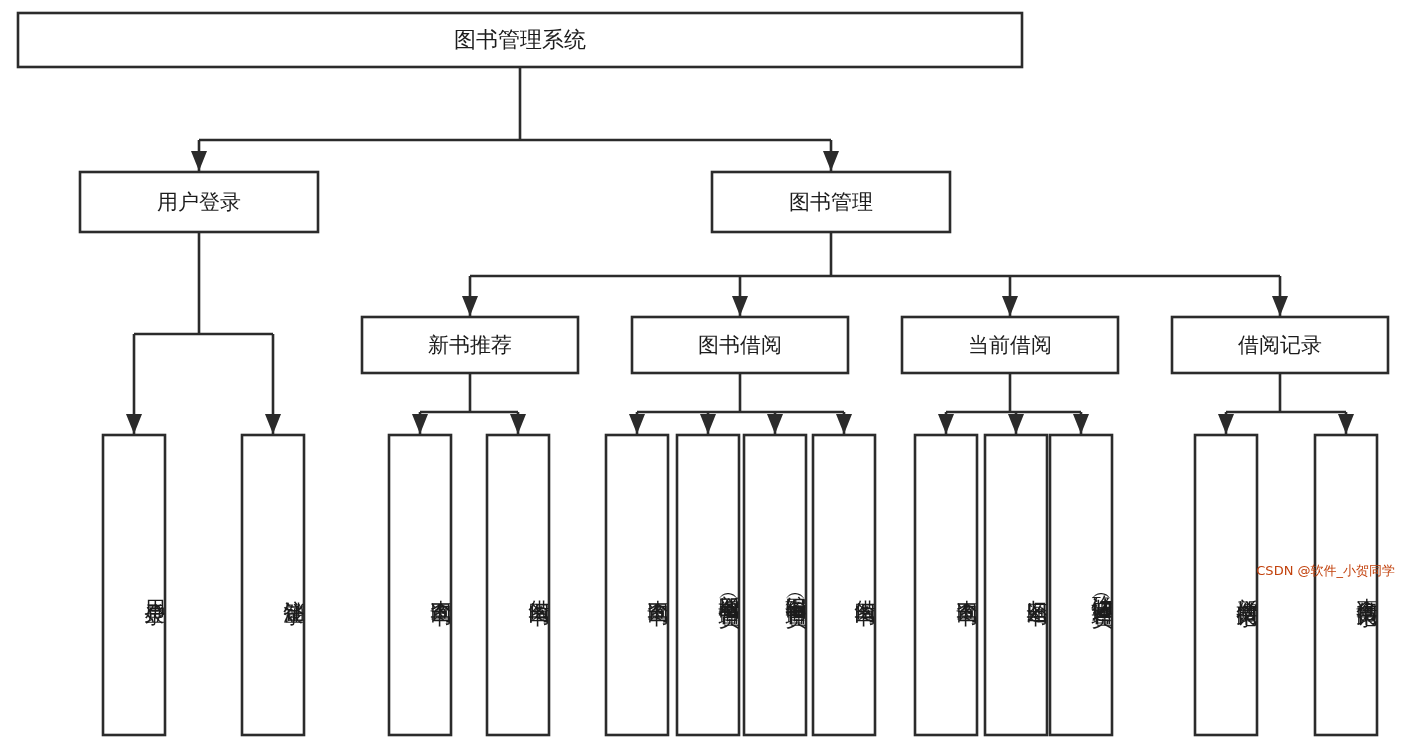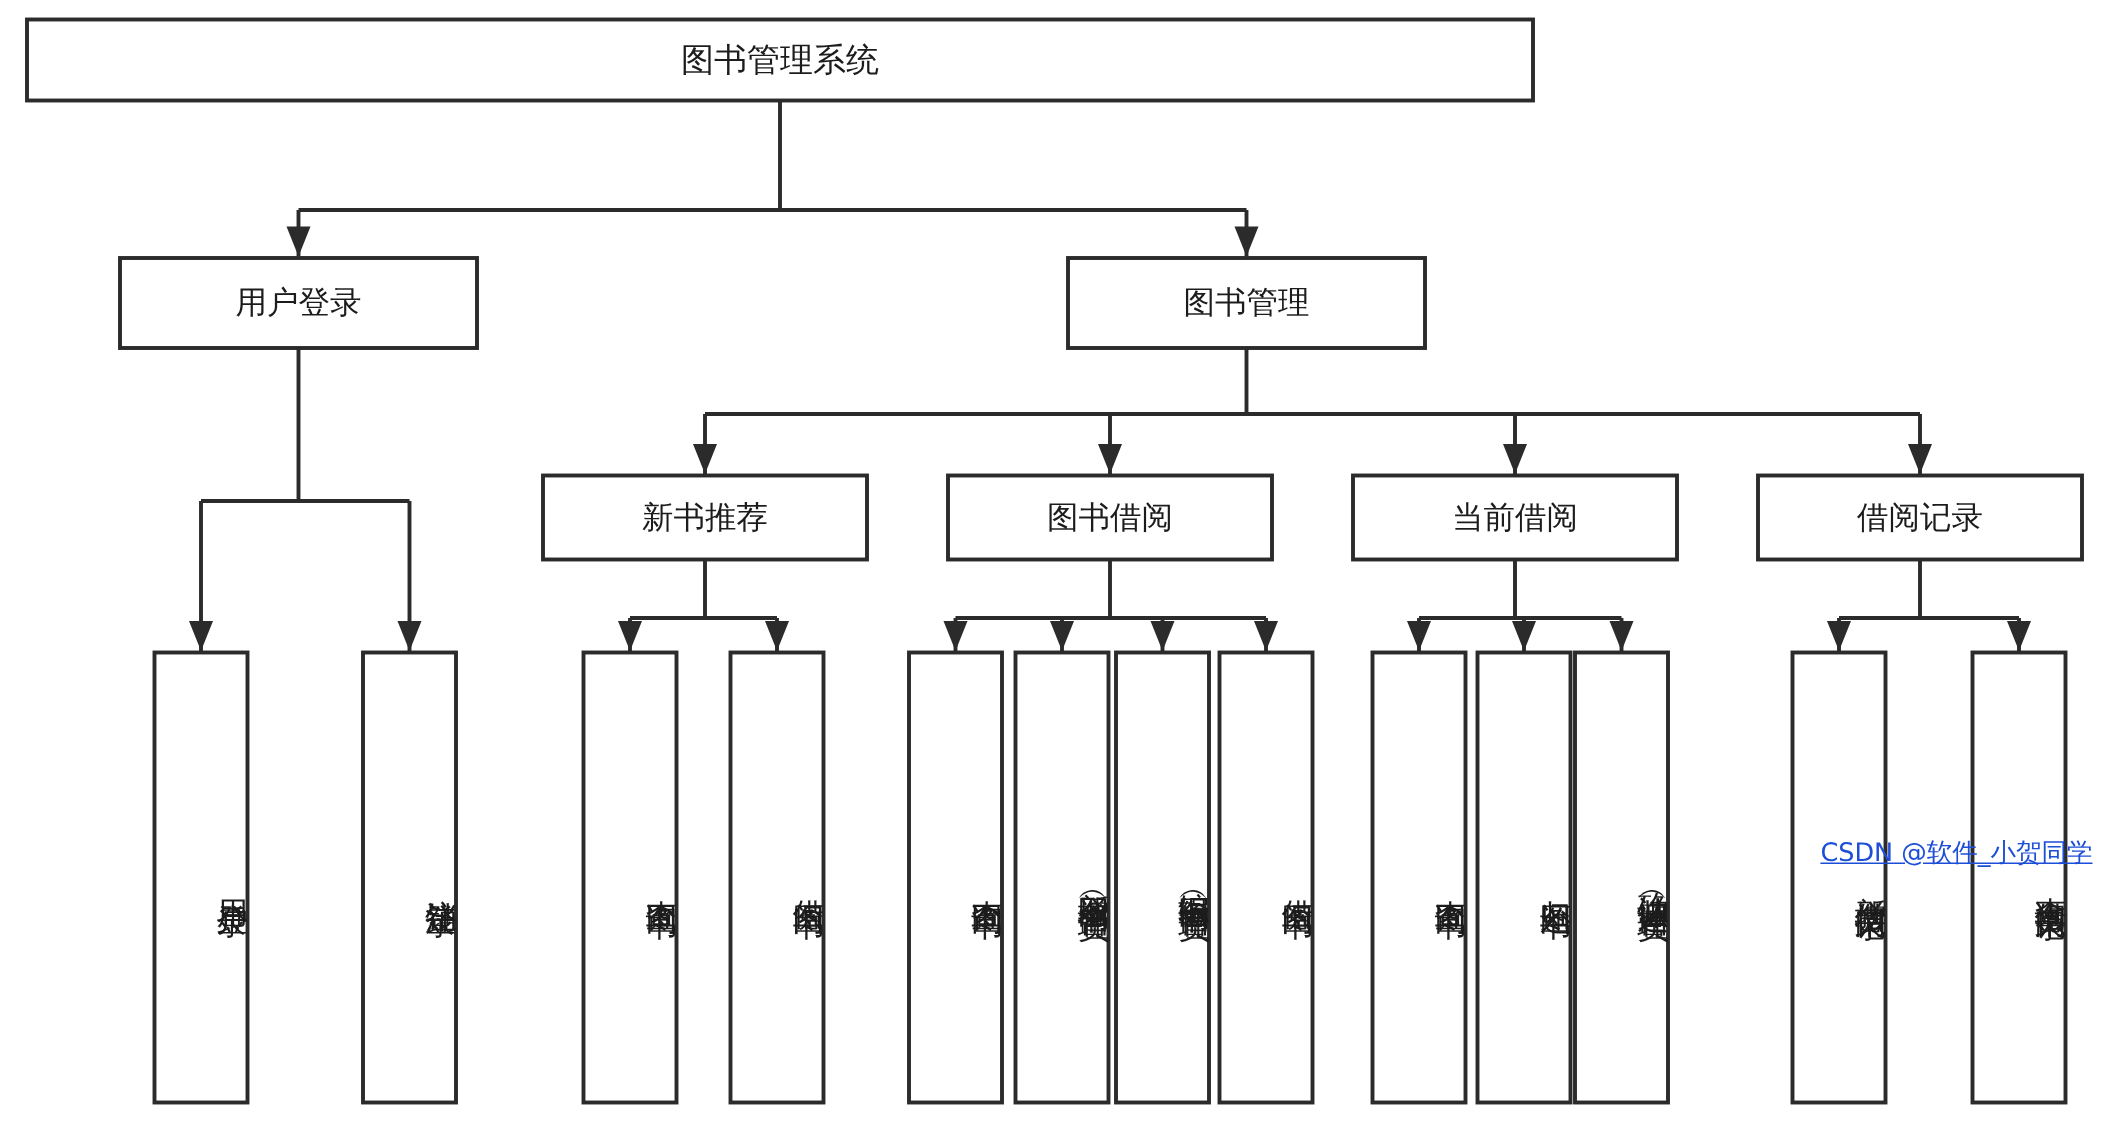--- a/index.html
+++ b/index.html
@@ -65,25 +65,24 @@
     letter-spacing: 2px;
     white-space: nowrap;
     pointer-events: none;
     user-select: none;
   }
   .watermark {
     position: absolute;
     right: 10px;
     bottom: 6px;
     font-family: "DejaVu Sans", "Liberation Sans", sans-serif;
-    font-size: 17px;
-    color: #1d4ed8;
+    font-size: 13px;
+    color: #c2410c;
     white-space: nowrap;
     user-select: none;
-    text-decoration: underline;
   }
 </style>
 </head>
 <body>
 
 <div id="diagram-root">
 
   <svg class="diagram-canvas" viewBox="0 0 1405 747">
     <g id="connectors-layer">
         <polyline points="520,67 520,140" class="connector"></polyline>

